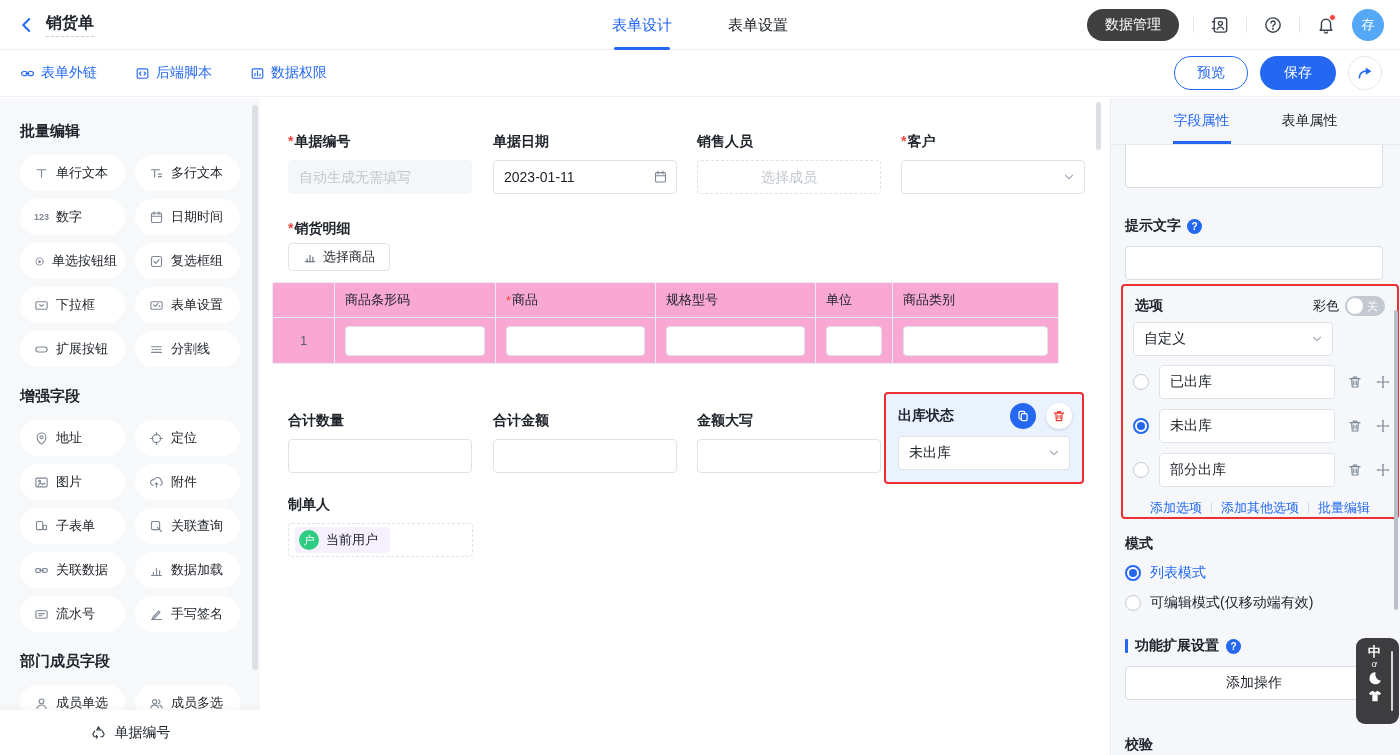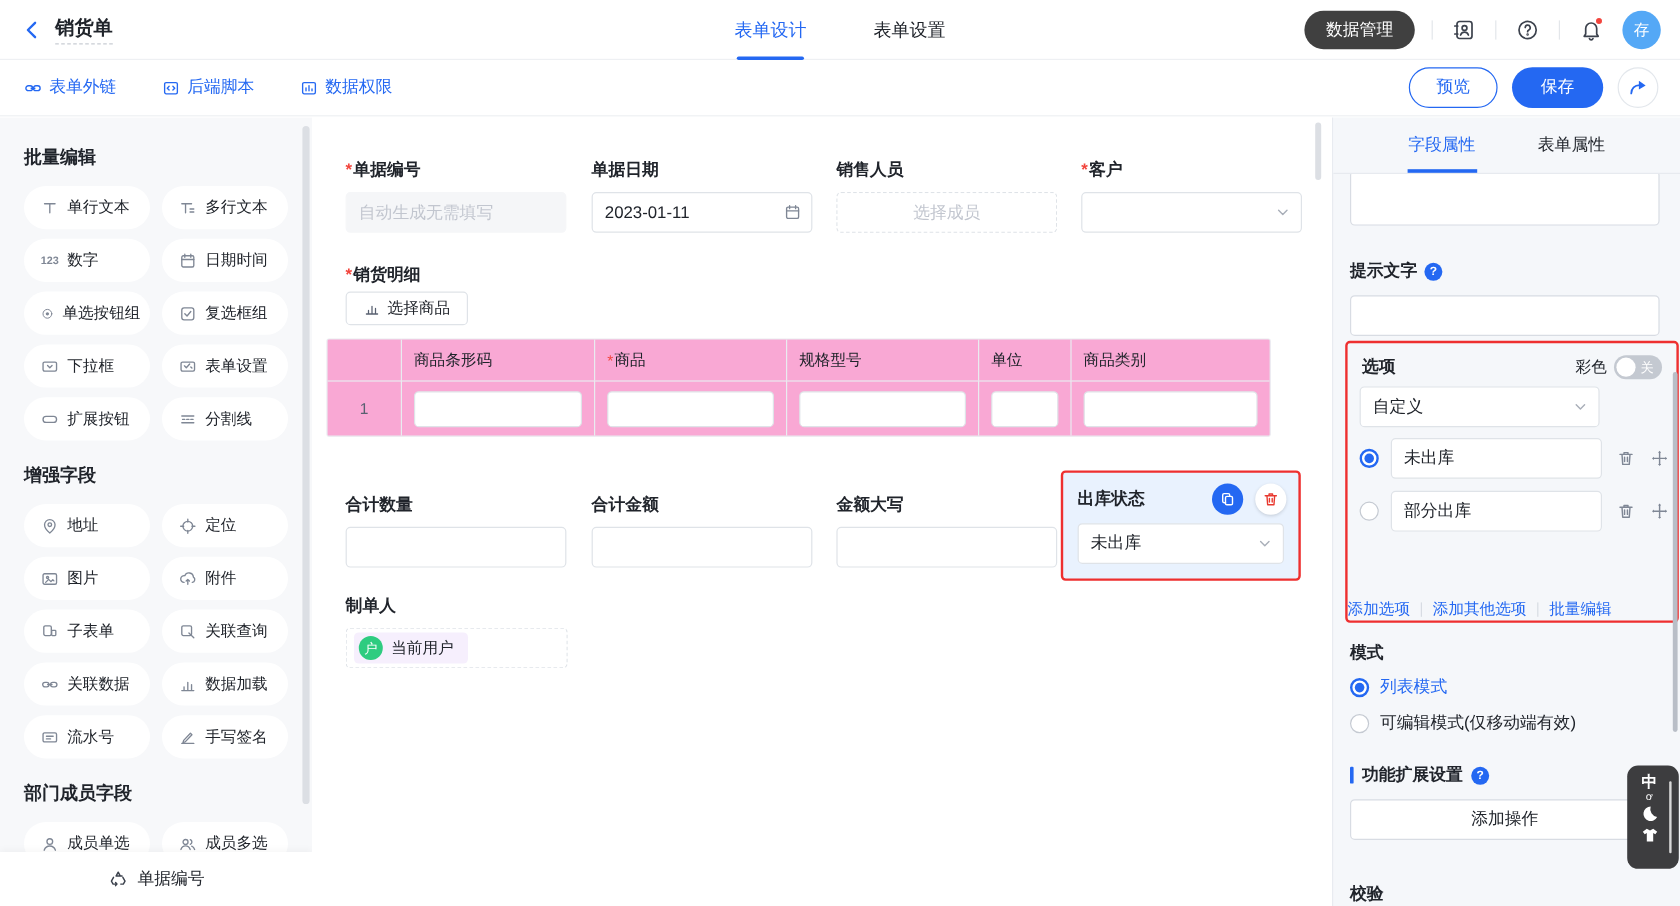--- a/index.html
+++ b/index.html
@@ -96,21 +96,21 @@
   .toggle .knob { position:absolute; left:2px; top:2px; width:16px; height:16px; border-radius:50%; background:#fff; }
   .toggle .tlabel { position:absolute; right:7px; top:3px; font-size:11px; color:#fff; }
   .ob-select { position:absolute; left:10px; top:36px; width:200px; }
   .opt-rows { position:absolute; left:10px; top:79px; width:258px; }
   .opt-row { display:flex; align-items:center; height:34px; margin-bottom:10px; }
   .radio { width:16px; height:16px; border-radius:50%; border:1px solid #c5cad2; background:#fff; flex:0 0 auto; position:relative; cursor:pointer; }
   .radio.on { border:2px solid #2468f2; }
   .radio.on::after { content:""; position:absolute; left:2px; top:2px; width:8px; height:8px; border-radius:50%; background:#2468f2; }
   .opt-row .inp { width:176px; margin-left:10px; }
   .opt-row .ricon { margin-left:12px; display:flex; cursor:pointer; }
-  .opt-links { position:absolute; left:0; right:0; top:213px; display:flex; align-items:center; }
+  .opt-links { position:absolute; left:0; right:0; top:213px; display:flex; justify-content:center; align-items:center; }
   .opt-link { color:#2468f2; font-size:13px; cursor:pointer; }
   .opt-sep { width:1px; height:12px; background:#d8dce3; margin:0 9px; }
   .mode-row { position:absolute; left:14px; display:flex; align-items:center; gap:9px; font-size:14px; color:#20242b; cursor:pointer; }
   .mode-row.sel-label-blue span.mlabel { color:#2468f2; }
   .ext-title { position:absolute; left:14px; display:flex; align-items:center; gap:7px; font-size:14px; font-weight:bold; color:#20242b; }
   .ext-bar { width:3px; height:14px; background:#2468f2; border-radius:1px; }
   .btn-addop { position:absolute; left:14px; width:258px; height:34px; background:#fff; border:1px solid #d8dce3; border-radius:4px; font-size:14px; color:#20242b; cursor:pointer; font-family:inherit; }
   .p-thumb { position:absolute; right:2px; top:212px; width:4px; height:300px; border-radius:2px; background:#b9bec7; }
 
   
@@ -537,20 +537,35 @@
       </div>
       <div class="fakesel ob-select">
         <span>自定义</span>
         <span class="chev">
           <svg width="14" height="14" viewBox="0 0 24 24" fill="none" stroke="#a8aeb8" stroke-width="2" stroke-linecap="round" stroke-linejoin="round">
               <path d="M6 9l6 6 6-6"></path>
             </svg>
         </span>
       </div>
       <div class="opt-rows" id="opt-rows">
+          <div class="opt-row">
+            <span class="radio"></span>
+            <input class="inp" value="已出库" style="">
+            <span class="ricon">
+              <svg width="16" height="16" viewBox="0 0 24 24" fill="none" stroke="#7f8795" stroke-width="1.8" stroke-linecap="round" stroke-linejoin="round">
+                <path d="M4.5 7h15M9.5 7V4.8h5V7M7 7l.9 12.5h8.2L17 7M10.2 10.5v5.5M13.8 10.5v5.5"></path>
+              </svg>
+            </span>
+            <span class="ricon">
+              <svg width="16" height="16" viewBox="0 0 24 24" fill="none" stroke="#7f8795" stroke-width="1.8" stroke-linecap="round" stroke-linejoin="round">
+                <path d="M12 4.5v15M4.5 12h15"></path>
+                <path d="M12 2.5l-2 2.4h4zM12 21.5l-2-2.4h4zM2.5 12l2.4-2v4zM21.5 12l-2.4-2v4z" fill="#7f8795" stroke="none"></path>
+              </svg>
+            </span>
+          </div>
           <div class="opt-row">
             <span class="radio on"></span>
             <input class="inp" value="未出库" style="">
             <span class="ricon">
               <svg width="16" height="16" viewBox="0 0 24 24" fill="none" stroke="#7f8795" stroke-width="1.8" stroke-linecap="round" stroke-linejoin="round">
                 <path d="M4.5 7h15M9.5 7V4.8h5V7M7 7l.9 12.5h8.2L17 7M10.2 10.5v5.5M13.8 10.5v5.5"></path>
               </svg>
             </span>
             <span class="ricon">
               <svg width="16" height="16" viewBox="0 0 24 24" fill="none" stroke="#7f8795" stroke-width="1.8" stroke-linecap="round" stroke-linejoin="round">

